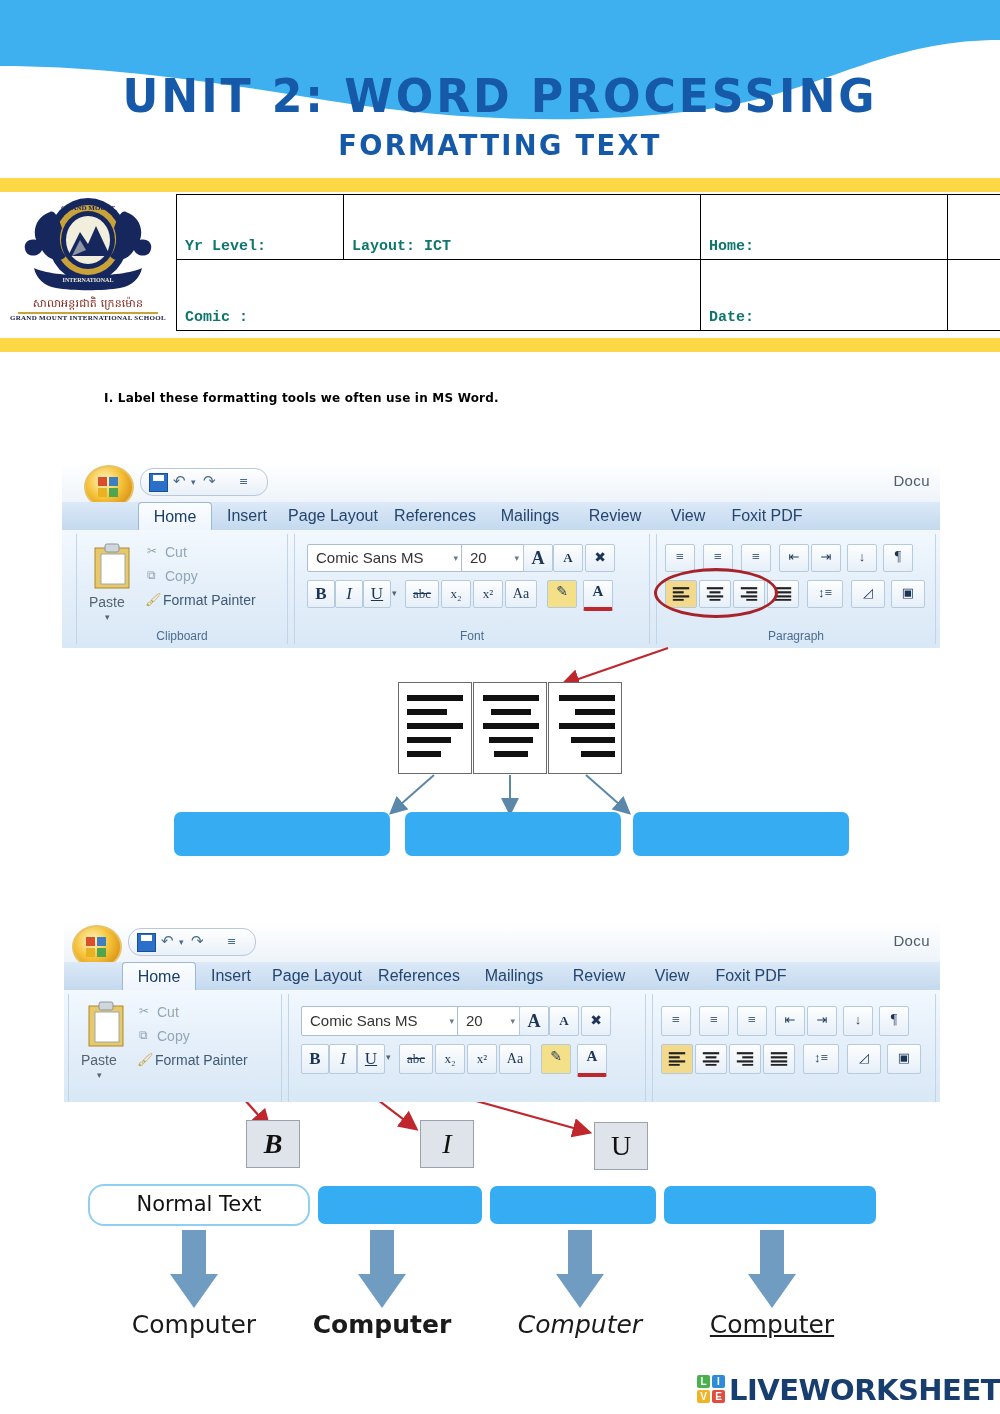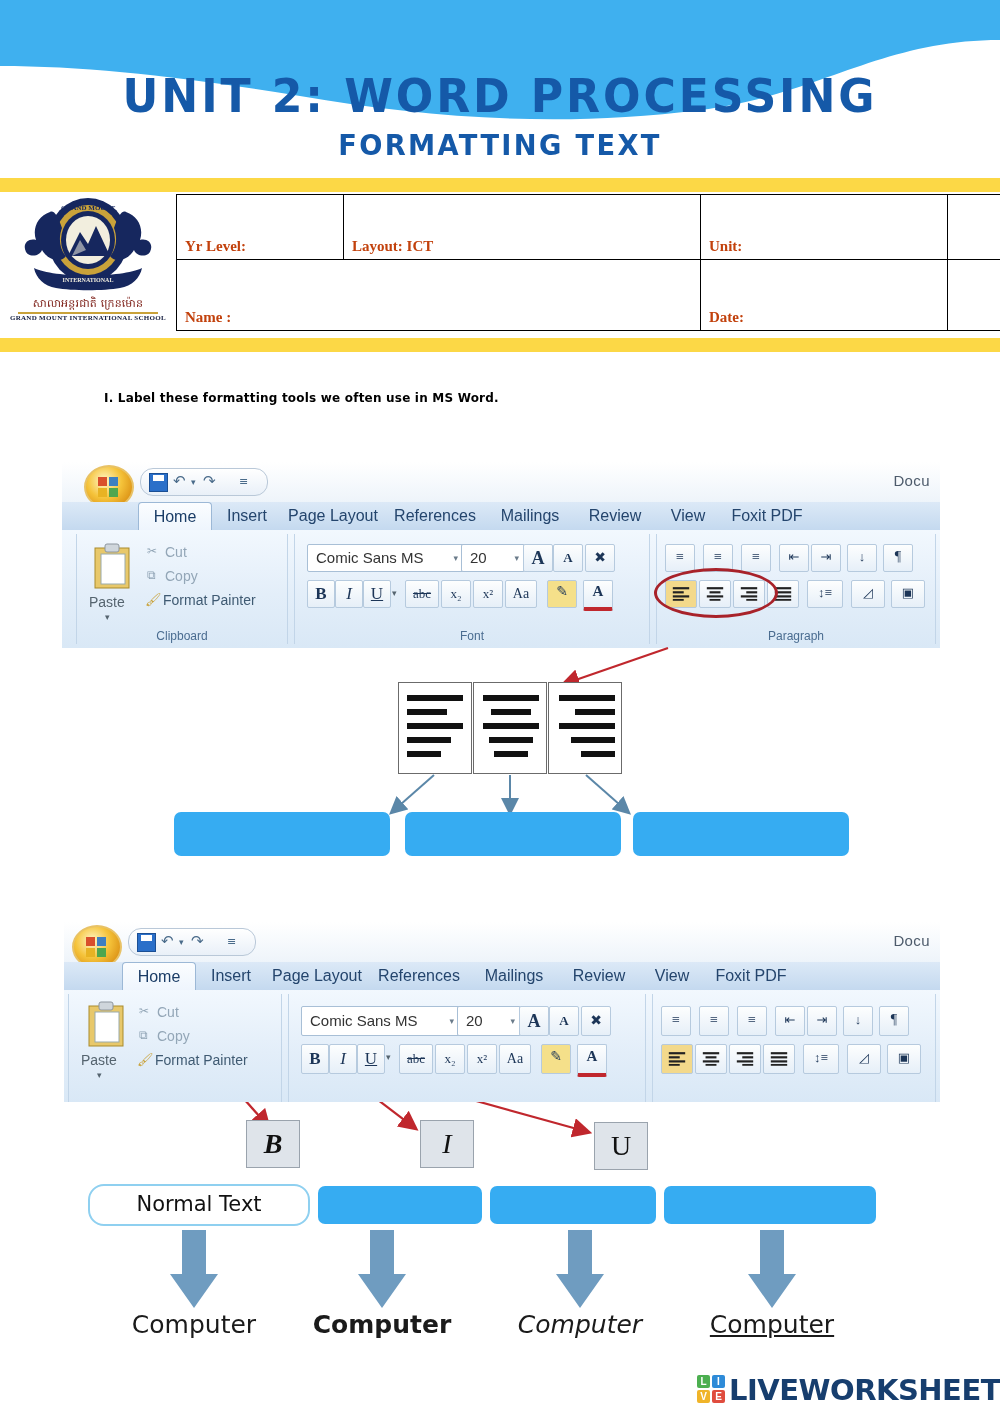--- a/index.html
+++ b/index.html
@@ -106,24 +106,24 @@
   #info-table {
     position: absolute;
     left: 176px;
     top: 2px;
     width: 816px;
     border-collapse: collapse;
     table-layout: fixed;
   }
   #info-table td {
     border: 1px solid #000000;
-    font-family: Liberation Serif, serif;
+    font-family: Liberation Mono, monospace;
     font-size: 15px;
     font-weight: bold;
-    color: #c2410c;
+    color: #0f766e;
     padding: 4px 8px;
     vertical-align: bottom;
   }
   .row-top td { height: 56px; vertical-align: top; padding-top: 10px; }
   .row-bottom td { height: 62px; }
   .cell-dot { text-align: right; vertical-align: top; font-size: 13px; }
 
   
   #instruction-1 {
     position: absolute;
@@ -325,25 +325,25 @@
     <div id="logo-khmer">សាលាអន្តរជាតិ ក្រេនម៉ោន</div>
     <div id="logo-rule"></div>
     <div id="logo-en">GRAND MOUNT INTERNATIONAL SCHOOL</div>
   </div>
 
   <table id="info-table">
     <tbody>
         <tr class="row-top">
       <td style="width:150px">Yr Level:</td>
       <td style="width:340px">Layout:  ICT</td>
-      <td style="width:230px">Unit:</td>
+      <td style="width:230px">Home:</td>
       <td style="width:96px" class="cell-dot">·</td>
     </tr>
     <tr class="row-bottom">
-      <td colspan="2">Name :</td>
+      <td colspan="2">Comic :</td>
       <td>Date:</td>
       <td></td>
     </tr>
   </tbody>
     </table>
 </div>
 
 <div class="yellow-band" id="yellow-band-bottom"></div>
 
 <div id="instruction-1">I. Label these formatting tools we often use in MS Word.</div>

